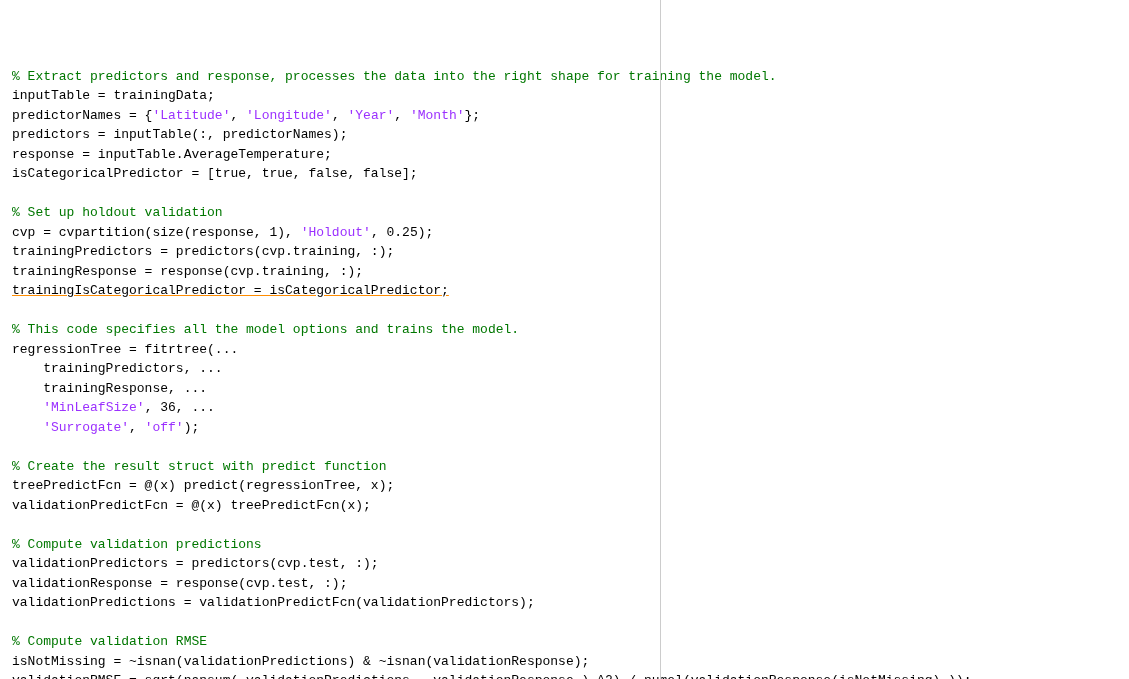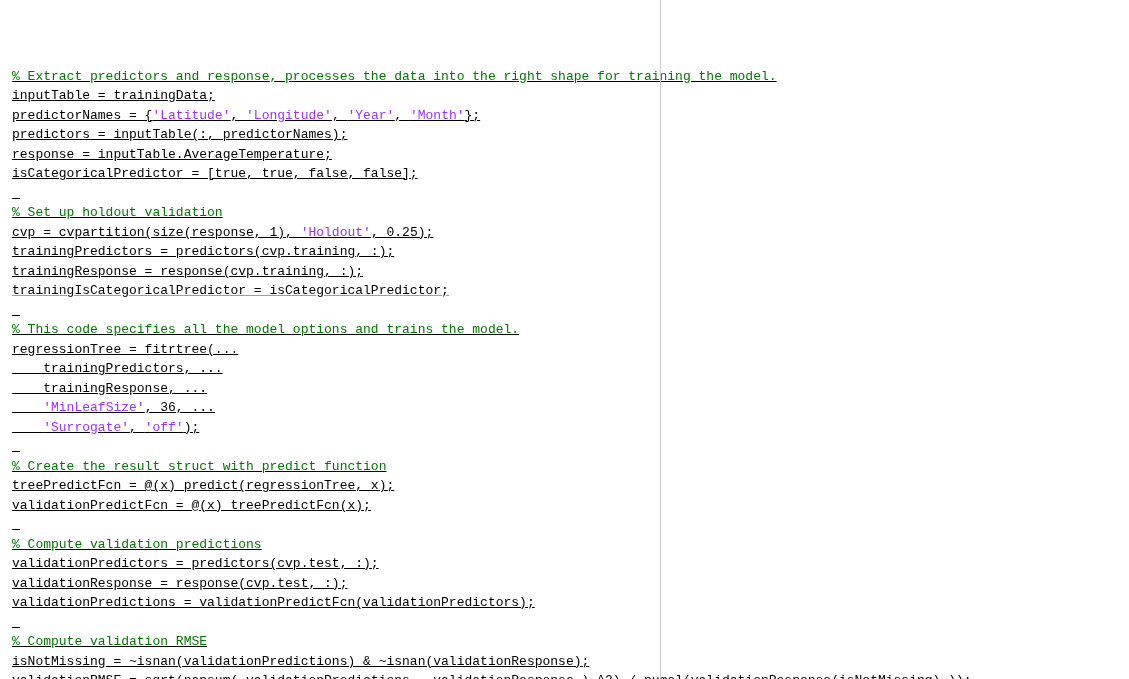--- a/index.html
+++ b/index.html
@@ -21,21 +21,20 @@
       white-space: pre;
       width: 1129px;
       min-height: 679px;
       background: #ffffff;
       position: relative;
     }
 
     .code-line {
       display: block;
       min-height: 19.5px;
-      text-decoration: underline;
     }        
 
     
     .divider {
       position: absolute;
       top: 0;
       left: 660px;
       width: 1px;
       height: 100%;
       background-color: #cccccc;

